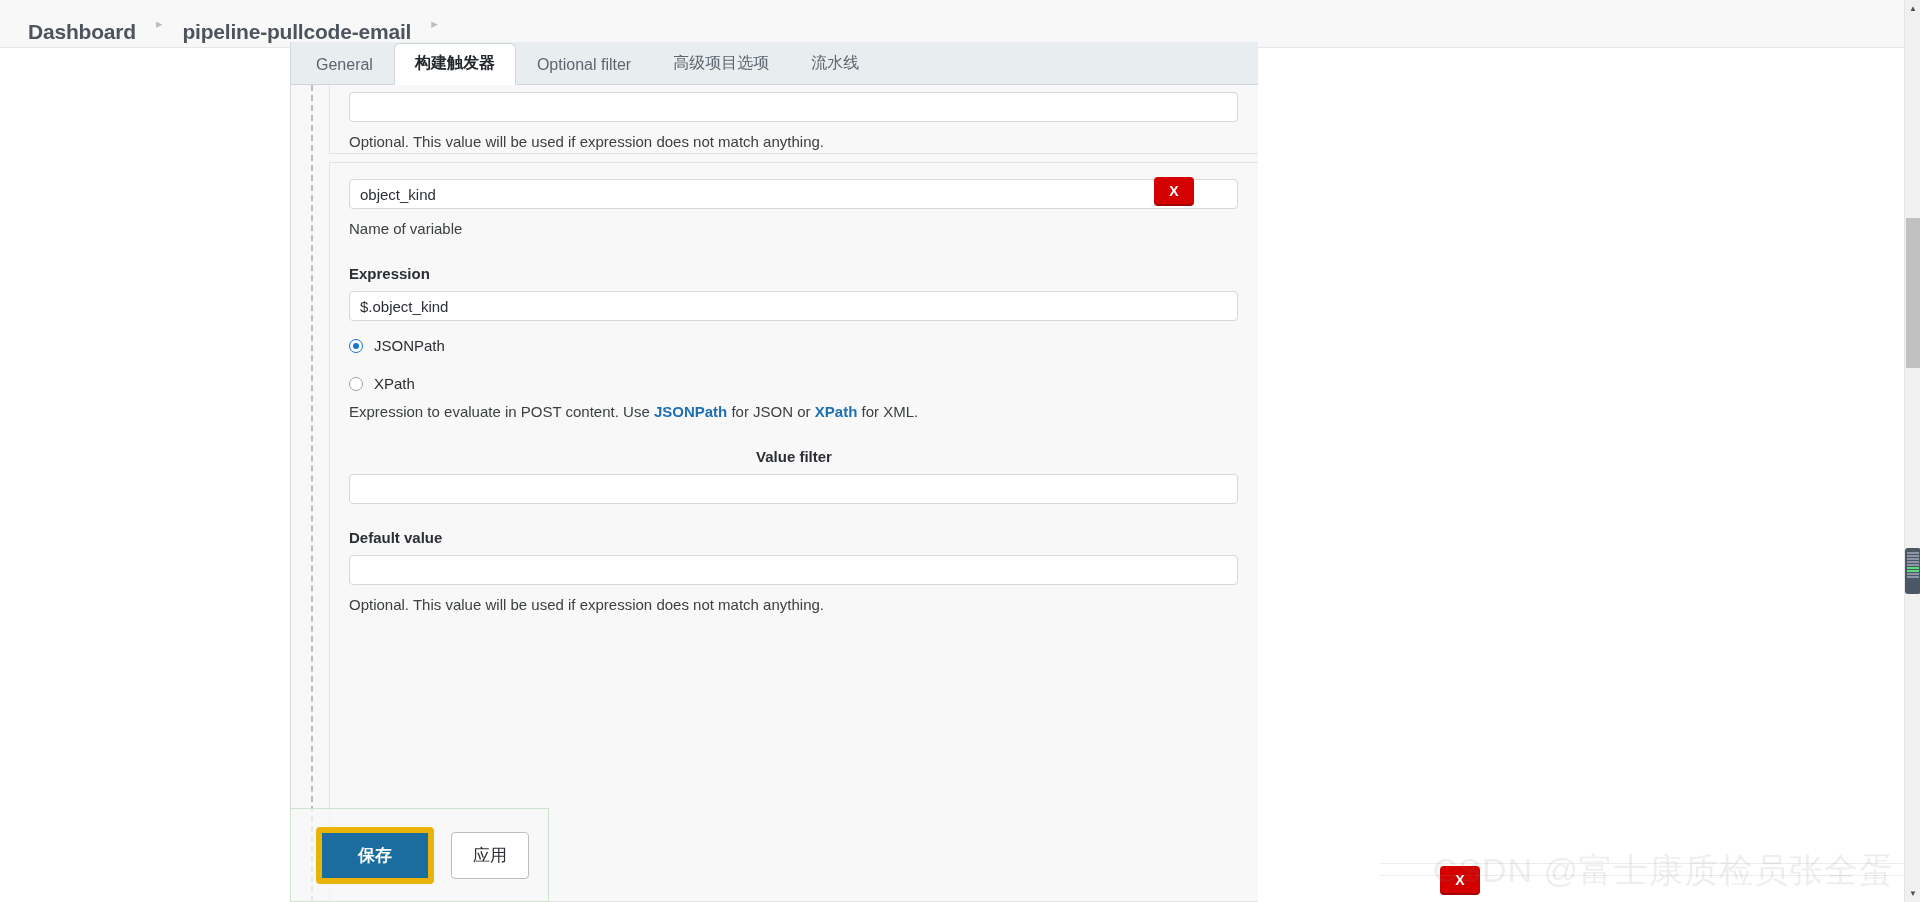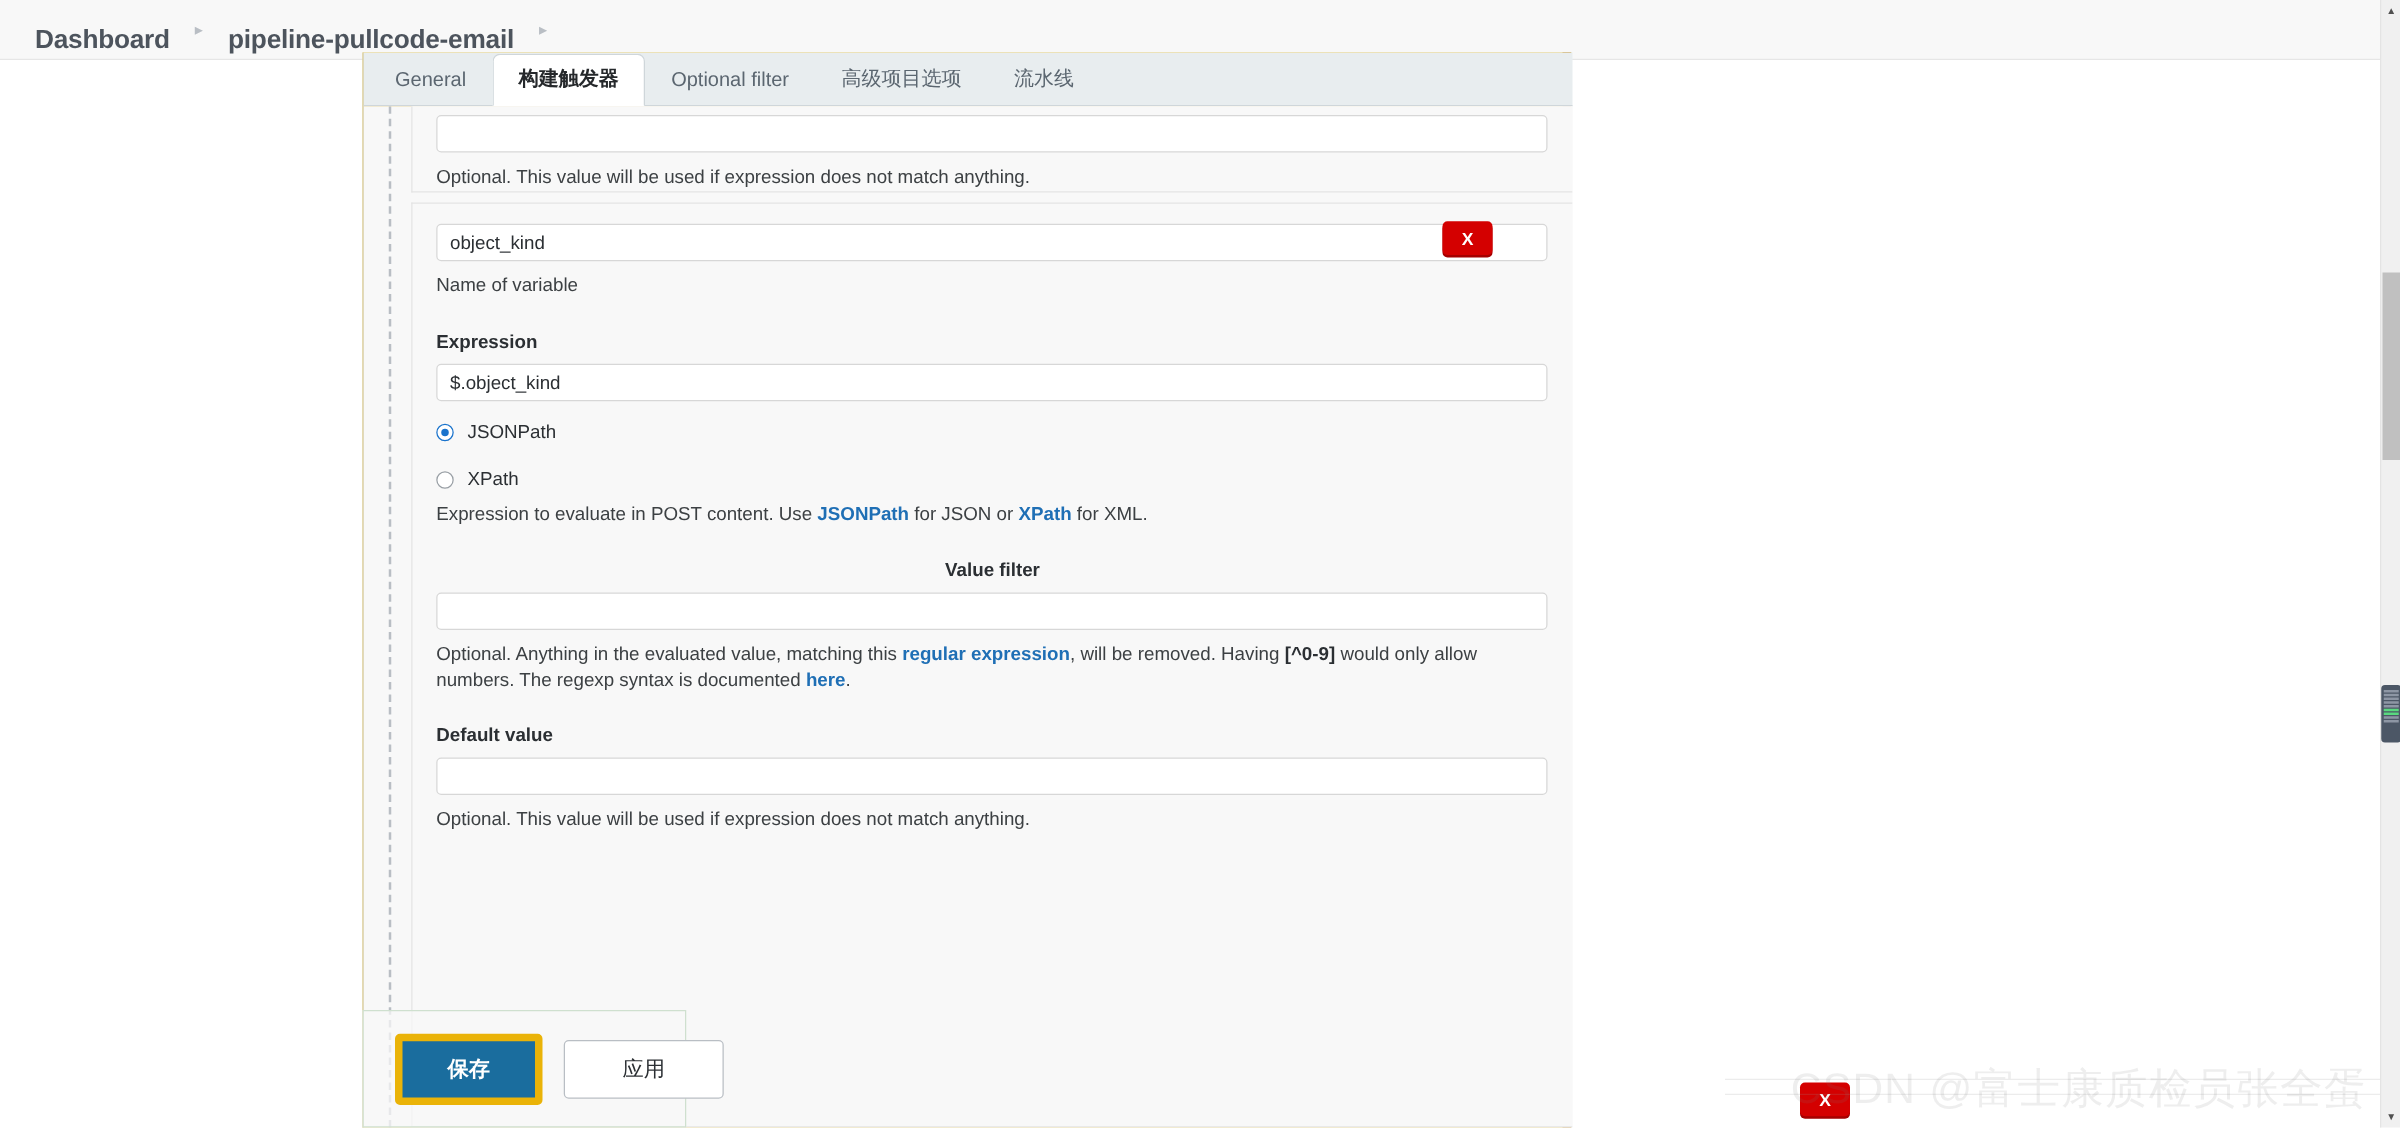--- a/index.html
+++ b/index.html
@@ -37,21 +37,21 @@
     line-height: 1;
     user-select: none;
   }
 
   
   #config-card {
     position: absolute;
     left: 290px; top: 42px;
     width: 967px;
     height: 860px;
-    background: #eab308;
+    background: #0f172a;
     border-left: 1px solid #d4d9dd;
     border-right: 7px solid #a16207;
   }
 
   
   #tab-strip {
     position: absolute;
     left: 0; top: 0;
     width: 967px; height: 43px;
     background: #e8edef;
@@ -204,21 +204,21 @@
     background: #1a6d9e;
     color: #ffffff;
     border: 6px solid #eab308;
     padding: 11px 36px;
     font-weight: bold;
   }
   #apply-button {
     background: #ffffff;
     color: #2b2f33;
     border: 1px solid #b9bec4;
-    padding: 11px 46px;
+    padding: 11px 21px;
   }
 
   
   #watermark {
     position: absolute;
     right: 26px; bottom: 8px;
     font-size: 34px;
     color: rgba(120,120,120,0.13);
     white-space: nowrap;
     letter-spacing: 1px;
@@ -321,23 +321,20 @@
         <span class="radio-dot"></span>
         <span class="radio-label">XPath</span>
       </div>
 
       <p class="help-text" style="">
         <span>Expression to evaluate in POST content. Use </span><a href="#">JSONPath</a><span> for JSON or </span><a href="#">XPath</a><span> for XML.</span>
       </p>
 
       <p class="field-label" style="margin-top:26px;text-align:center;">Value filter</p>
       <input class="text-input" type="text" value="" style="">
-      <p class="help-text">
-        <span>Optional. Anything in the evaluated value, matching this </span><a href="#">regular expression</a><span>, will be removed. Having </span><b>[^0-9]</b><span> would only allow numbers. The regexp syntax is documented </span><a href="#">here</a><span>.</span>
-      </p>
 
       <p class="field-label" style="margin-top:25px;">Default value</p>
       <input class="text-input" type="text" value="" style="">
       <p class="help-text">Optional. This value will be used if expression does not match anything.</p>
     </div>
 
   </div>
 </div>
 
 <div class="delete-x" style="position:absolute; left:1440px; top:866px;">X</div>

